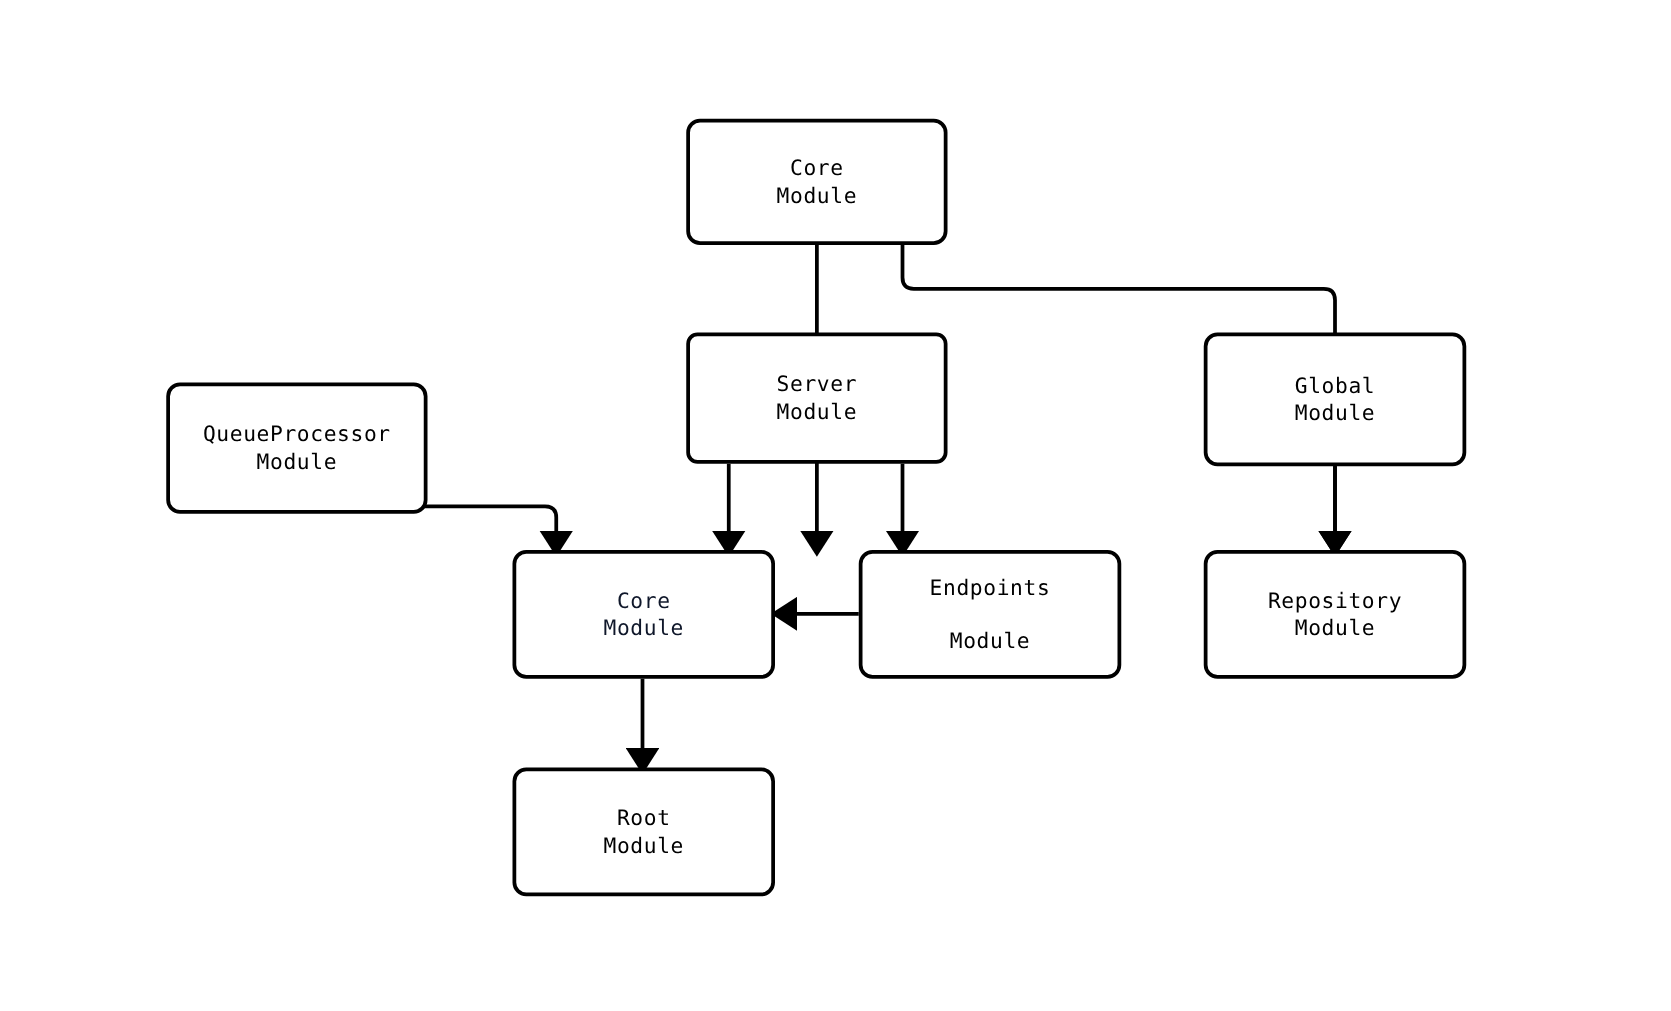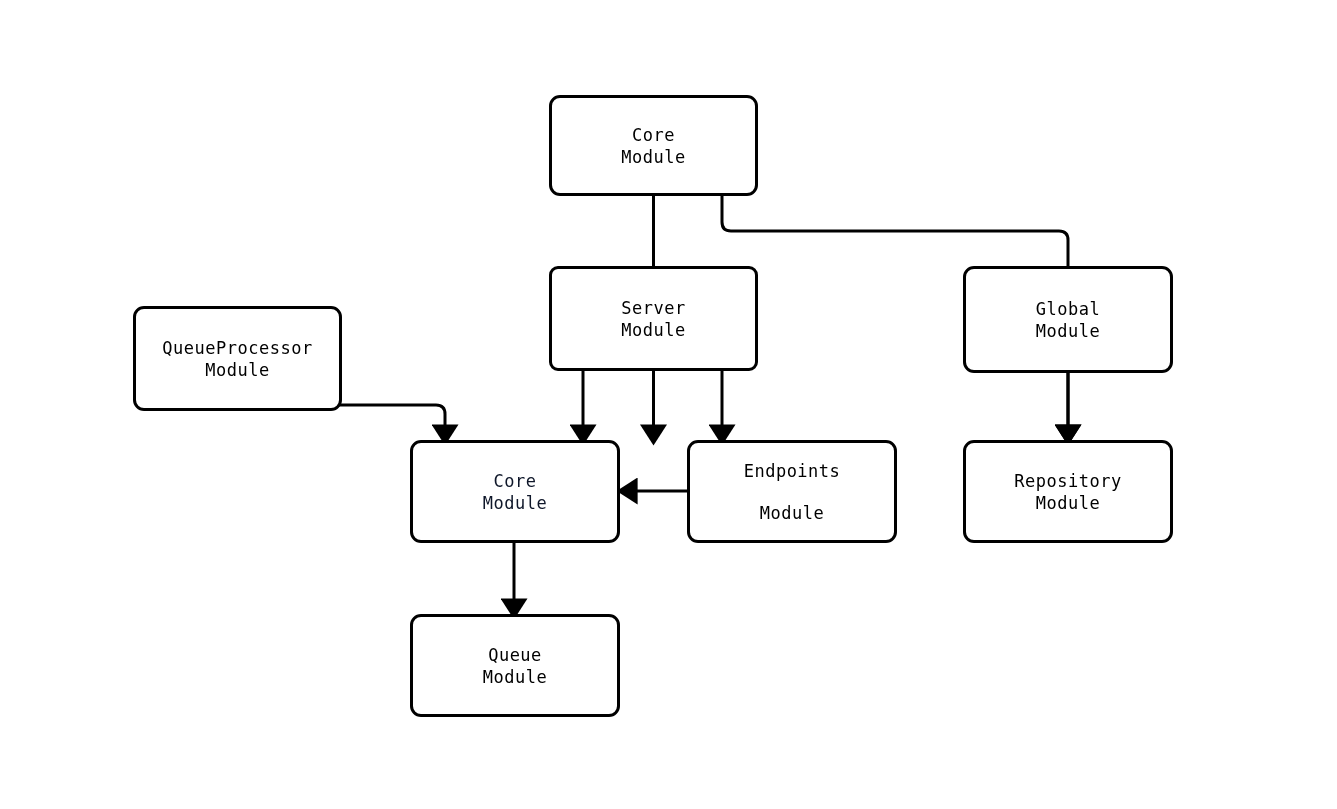--- a/index.html
+++ b/index.html
@@ -107,17 +107,17 @@
     <span class="node-line">Endpoints</span>
     <span class="node-line">Module</span>
   </div>
 
   <div class="node" style="left: 963px; top: 440px; width: 210px; height: 103px; border-width: 3px; border-radius: 11px; border-color: rgb(0, 0, 0); color: rgb(0, 0, 0);">
     <span class="node-line">Repository</span>
     <span class="node-line">Module</span>
   </div>
 
   <div class="node" style="left: 410px; top: 614px; width: 210px; height: 103px; border-width: 3px; border-radius: 11px; border-color: rgb(0, 0, 0); color: rgb(0, 0, 0);">
-    <span class="node-line">Queue</span>
+    <span class="node-line">Root</span>
     <span class="node-line">Module</span>
   </div>
 
 </div>
 
 </body></html>

